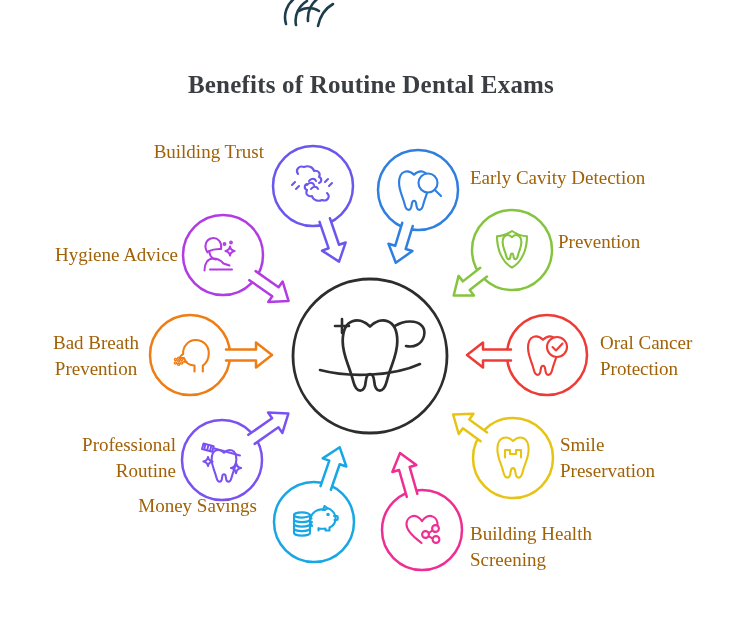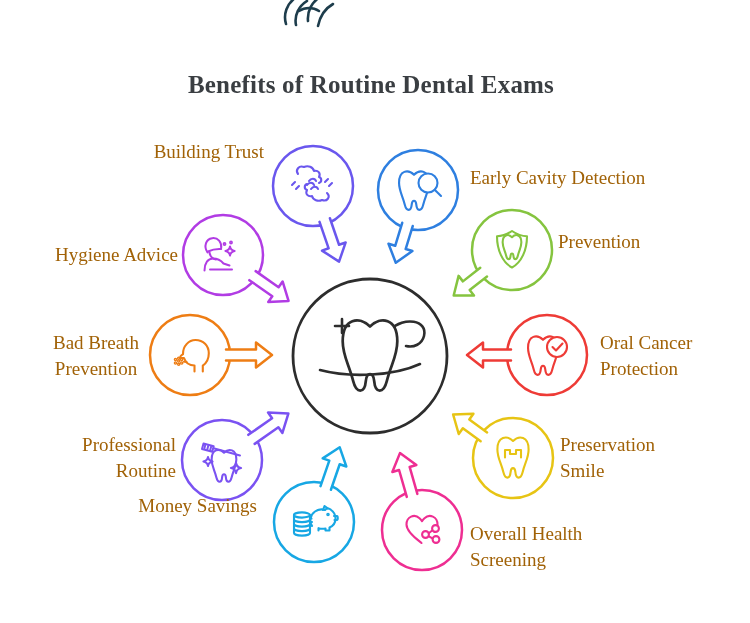--- a/index.html
+++ b/index.html
@@ -194,25 +194,25 @@
   <div>Early Cavity Detection</div>
 </div>
 <div class="lbl" style="left:558px;top:229px;">
   <div>Prevention</div>
 </div>
 <div class="lbl" style="left:600px;top:330px;">
   <div>Oral Cancer</div>
   <div>Protection</div>
 </div>
 <div class="lbl" style="left:560px;top:432px;">
+  <div>Smile</div>
   <div>Preservation</div>
-  <div>Smile</div>
 </div>
 <div class="lbl" style="left:470px;top:521px;">
-  <div>Overall Health</div>
+  <div>Building Health</div>
   <div>Screening</div>
 </div>
 <div class="lbl r" style="right:493px;top:493px;">
   <div>Money Savings</div>
 </div>
 <div class="lbl r" style="right:574px;top:432px;">
   <div>Professional</div>
   <div>Routine</div>
 </div>
 <div class="lbl r" style="right:611px;top:330px;text-align:center;">

